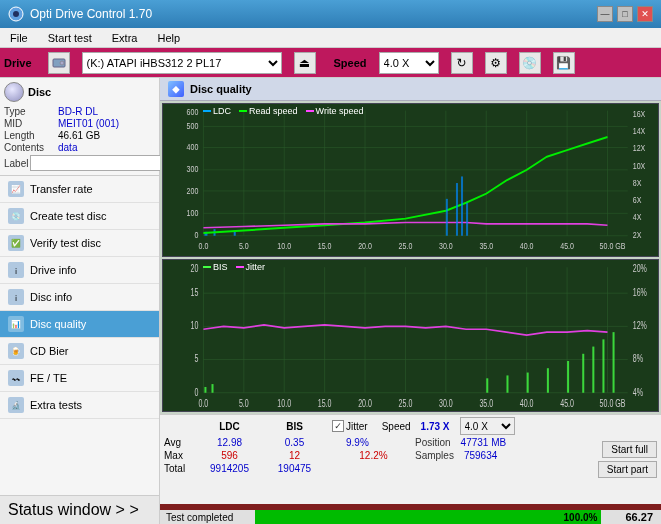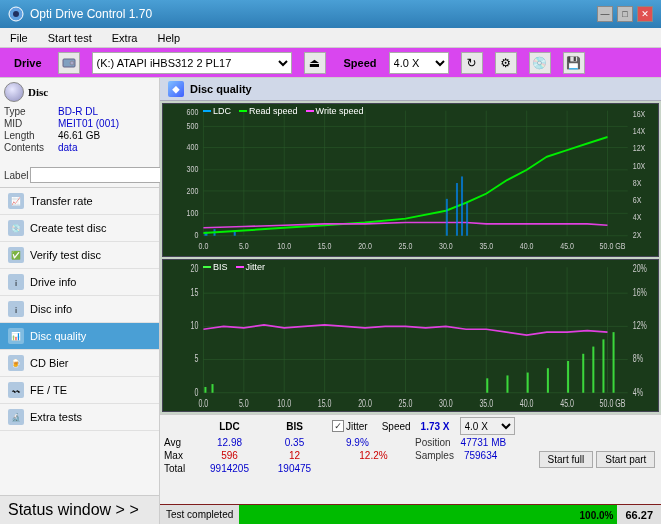--- a/index.html
+++ b/index.html
@@ -39,26 +39,26 @@
     }
     .menubar-item {
       padding: 2px 6px;
       font-size: 11px;
       cursor: pointer;
       color: #000;
     }
 
     
     .toolbar {
-      background: #d946ef;
+      background: #be185d;
       border-bottom: 1px solid #ccc;
       height: 30px;
       display: flex;
       align-items: center;
-      padding: 2px 14px;
+      padding: 2px 4px;
       gap: 12px;
     }
     .toolbar-label { font-size: 11px; font-weight: bold; margin-right: 4px; }
     .drive-select {
       height: 22px;
       font-size: 11px;
       min-width: 200px;
       border: 1px solid #aaa;
       background: white;
     }
@@ -97,35 +97,34 @@
     
     .disc-panel {
       border-bottom: 1px solid #ccc;
       padding: 4px;
     }
     .disc-panel-header {
       display: flex;
       align-items: center;
       gap: 4px;
       margin-bottom: 4px;
-      font-family: Liberation Serif, serif;
     }
     .disc-icon {
       width: 20px; height: 20px;
       background: radial-gradient(circle at 40% 35%, #e8e8ff, #9090c0);
       border-radius: 50%;
       border: 1px solid #888;
       flex-shrink: 0;
     }
     .disc-label { font-weight: bold; font-size: 11px; }
     .disc-row { display: flex; font-size: 10px; margin-bottom: 1px; }
     .disc-row-key { width: 54px; color: #333; }
     .disc-row-val { color: #0000cc; font-size: 10px; }
     .disc-row-val.black { color: #000; }
-    .label-row { display: flex; align-items: center; gap: 2px; margin-top: 14px; }
+    .label-row { display: flex; align-items: center; gap: 2px; margin-top: 2px; }
     .label-text { font-size: 10px; color: #333; width: 30px; }
     .label-input {
       flex: 1;
       height: 16px;
       font-size: 10px;
       border: 1px solid #aaa;
       background: white;
     }
     .label-btn {
       width: 16px; height: 16px;
@@ -251,23 +250,23 @@
       display: flex;
       align-items: stretch;
       padding: 2px 4px;
       gap: 4px;
       height: 90px;
       flex-shrink: 0;
     }
 
     .stats-right {
       display: flex;
-      flex-direction: row;
+      flex-direction: column;
       gap: 3px;
-      align-items: center;
+      align-items: flex-end;
       justify-content: center;
       min-width: 120px;
     }
     .speed-select-small {
       height: 18px;
       font-size: 10px;
       width: 55px;
       border: 1px solid #aaa;
     }
 
@@ -285,24 +284,24 @@
       padding: 2px 8px;
       font-size: 10px;
       cursor: pointer;
       white-space: nowrap;
     }
 
     
     .progress-bar-container {
       height: 20px;
       background: #e0e0e0;
-      border-top: 1px solid #7f1d1d;
-      display: flex;
-      align-items: center;
-      gap: 0;
+      border-top: 6px solid #7f1d1d;
+      display: flex;
+      align-items: center;
+      gap: 16px;
       flex-shrink: 0;
     }
     .progress-status {
       font-size: 10px;
       color: #000;
       padding: 0 6px;
       white-space: nowrap;
       flex-shrink: 0;
     }
     .progress-wrapper {

